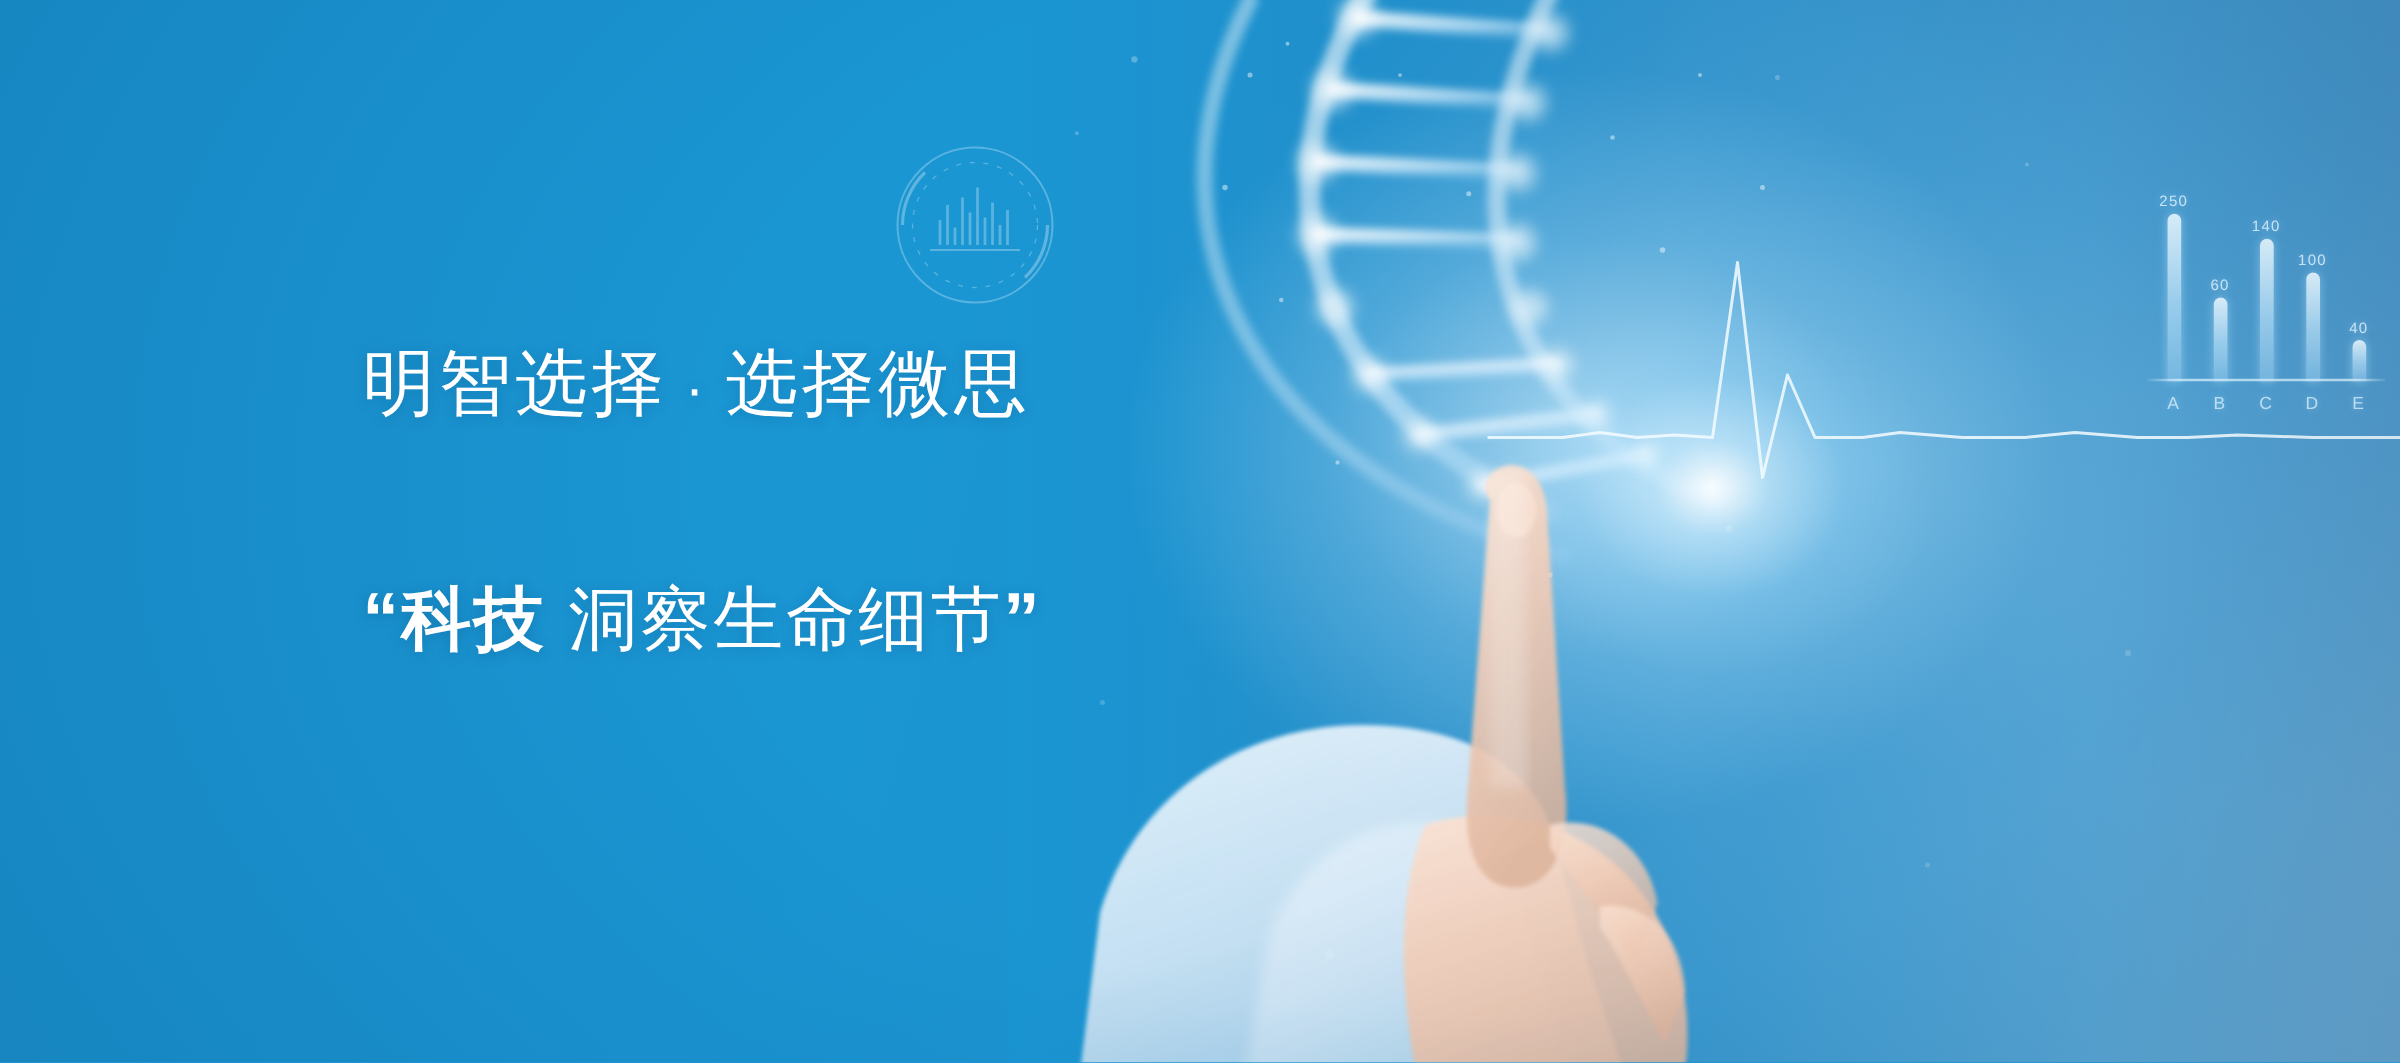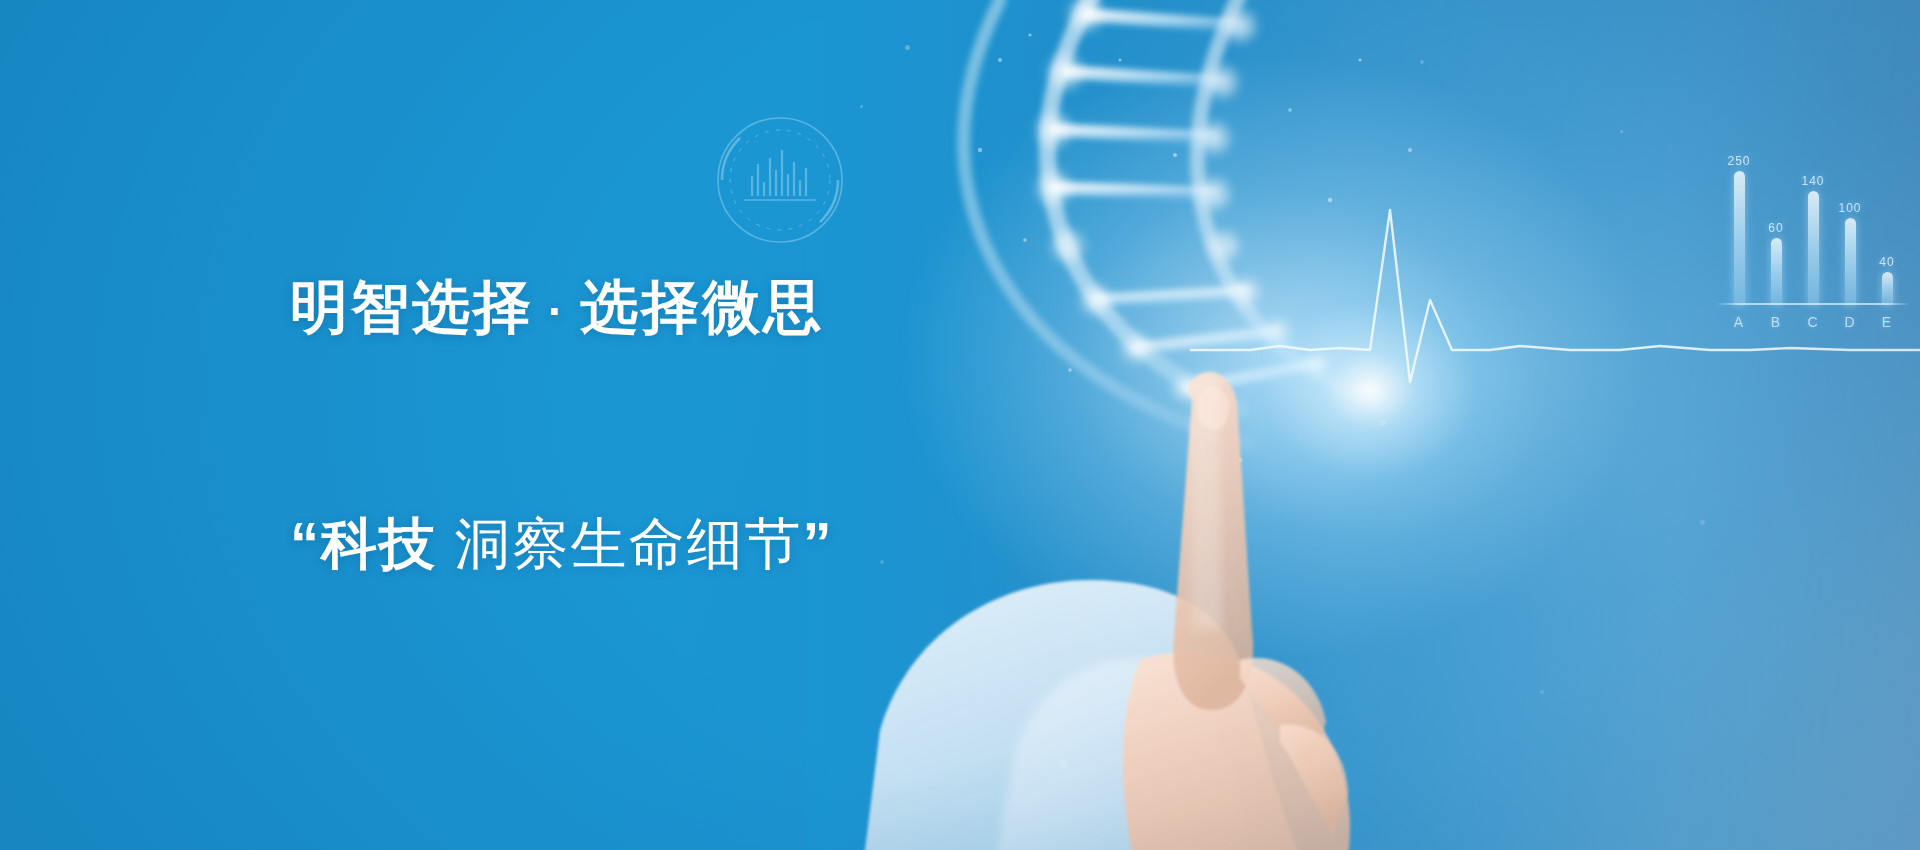--- a/index.html
+++ b/index.html
@@ -110,21 +110,21 @@
     font-size:30px; line-height:1.5;
     color:#ffffff; font-weight:400;
     letter-spacing:1px;
     text-shadow:0 1px 6px rgba(10,70,120,0.28);
   }
   .subtitle div { white-space:nowrap; }
 
   .headline {
     position:absolute; top:275px; left:0;
     font-size:58px; line-height:1.1;
-    color:#ffffff; font-weight:700;
+    color:#ffffff; font-weight:400;
     letter-spacing:3px; white-space:nowrap;
     text-shadow:0 2px 10px rgba(10,70,120,0.30);
   }
   .headline .dot-sep { padding:0 14px; font-size:46px; vertical-align:middle; }
 
   .viewmore {
     position:absolute; top:385px; left:0;
     display:flex; align-items:center; gap:18px;
     cursor:pointer;
   }
@@ -137,21 +137,20 @@
     border:1.5px solid rgba(255,255,255,0.9);
     display:flex; align-items:center; justify-content:center;
   }
   .viewmore-circle svg { display:block; }
 
   .quote {
     position:absolute; top:462px; left:0;
     font-size:56px; line-height:1.15;
     color:#ffffff; letter-spacing:2px; white-space:nowrap;
     text-shadow:0 2px 10px rgba(10,70,120,0.30);
-    margin-top:48px;
   }
   .quote .q-mark { font-weight:700; font-size:58px; }
   .quote .q-strong { font-weight:700; }
   .quote .q-normal { font-weight:400; }
 </style>
 </head>
 <body>
 
 <div class="stage">
 

